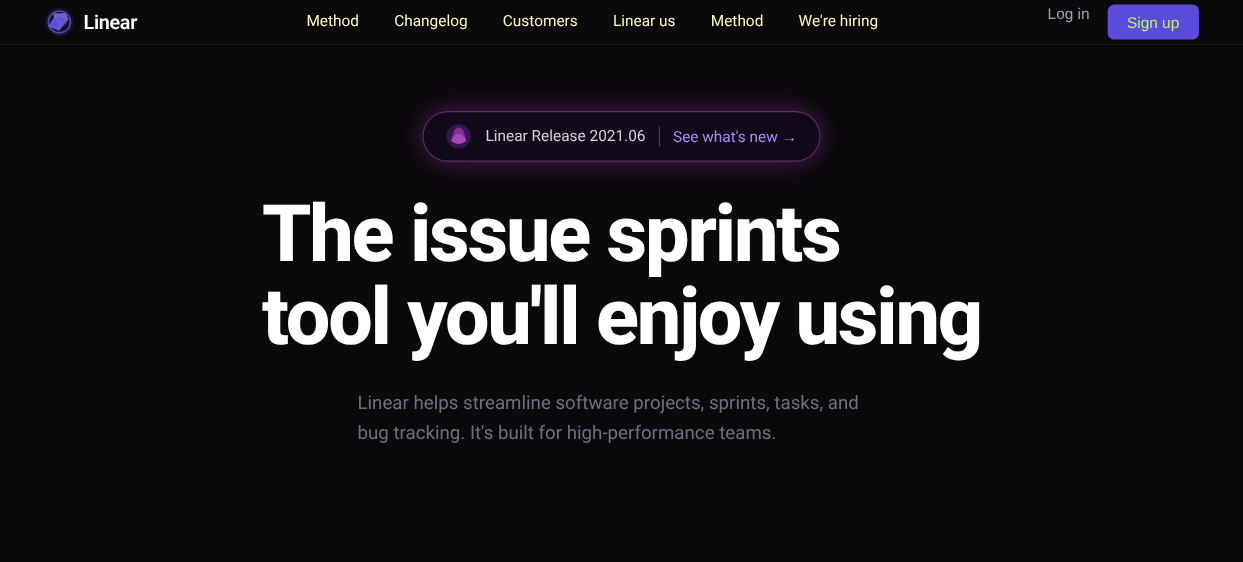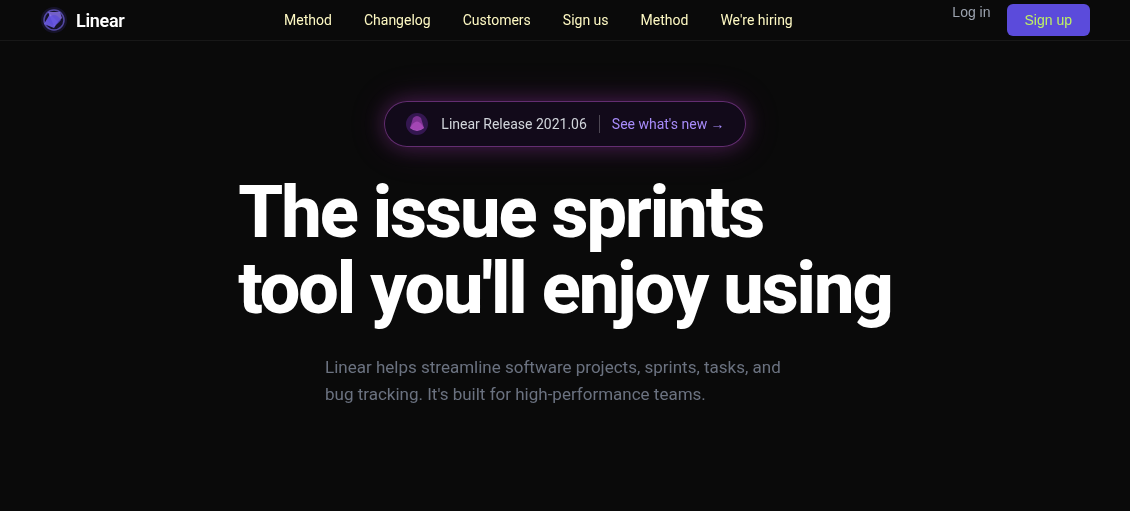--- a/index.html
+++ b/index.html
@@ -162,21 +162,21 @@
       <ellipse cx="14" cy="14" rx="10" ry="10" fill="none" stroke="#7C6AF5" stroke-width="1.5" opacity="0.6"></ellipse>
       <path d="M7 14 Q14 4 21 14 Q14 24 7 14Z" fill="#5B4BDB" opacity="0.7"></path>
     </svg>
     <span class="logo-text">Linear</span>
   </div>
 
   <div class="navbar-center">
     <a class="nav-link">Method</a>
     <a class="nav-link">Changelog</a>
     <a class="nav-link">Customers</a>
-    <a class="nav-link">Sign us</a>
+    <a class="nav-link">Linear us</a>
     <a class="nav-link">Method</a>
     <a class="nav-link">We're hiring</a>
   </div>
 
   <div class="navbar-right">
     <button class="btn-login">Log in</button>
     <button class="btn-signup">Sign up</button>
   </div>
 </nav>
 

